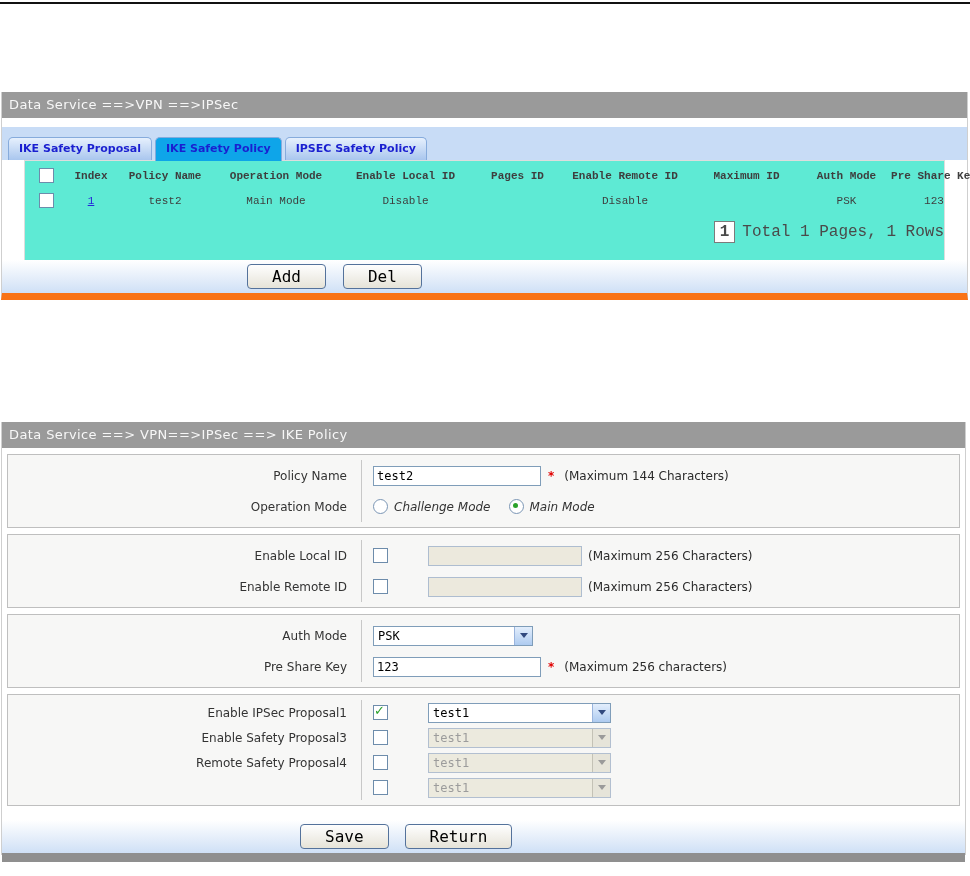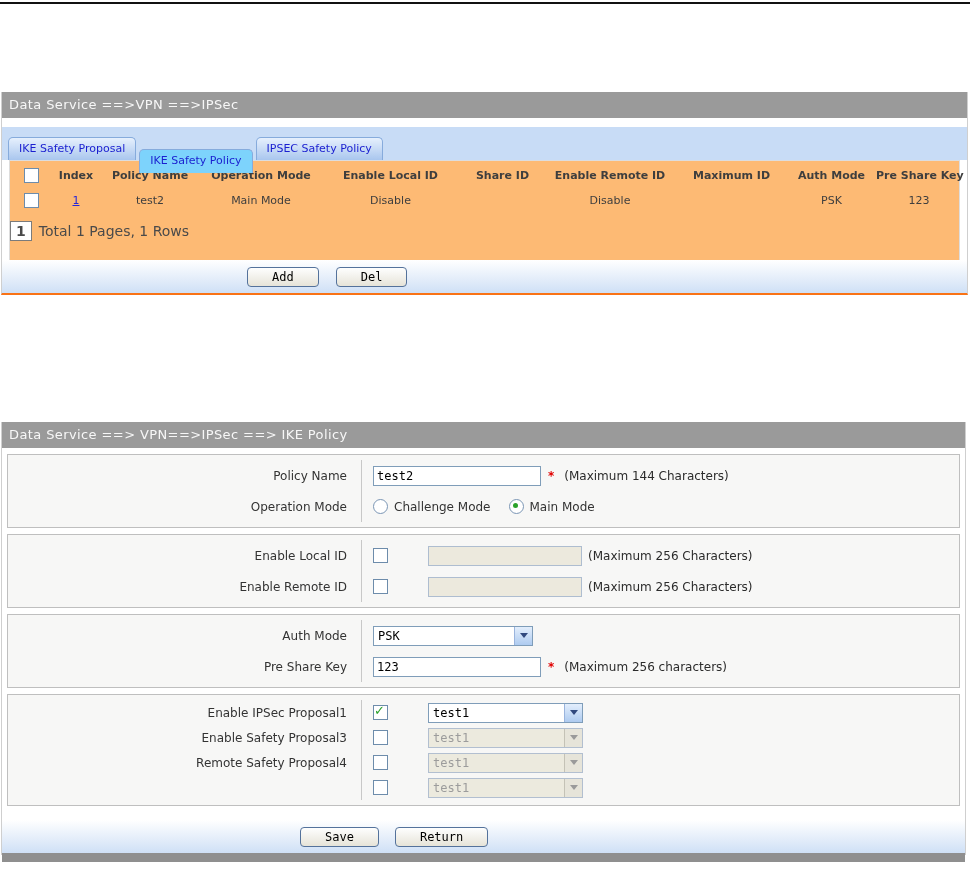--- a/index.html
+++ b/index.html
@@ -3,66 +3,66 @@
 <meta charset="utf-8">
 <style>
   html,body{margin:0;padding:0;background:#ffffff;}
   body{width:970px;height:876px;position:relative;font-family:"DejaVu Sans","Liberation Sans",sans-serif;color:#3e3e3e;overflow:hidden;}
   .topline{position:absolute;top:2px;left:0;width:970px;height:2px;background:#111;}
 
   
   .panel{position:absolute;left:1px;width:965px;border-left:1px solid #cfcfcf;border-right:1px solid #cfcfcf;background:#fff;}
   .panel-header{height:26px;line-height:26px;background:#9a9a9a;color:#f7f7f7;font-size:13px;padding-left:7px;letter-spacing:.4px;}
   .band{height:33px;background:linear-gradient(#ffffff,#cfe0f6);display:flex;align-items:center;}
-  .xpbtn{min-width:66px;padding:2px 24px;text-align:center;font-family:"DejaVu Sans Mono","Liberation Mono",monospace;font-size:12px;color:#000;background:linear-gradient(#fefefe,#e6e3d8);border:1px solid #54729b;border-radius:4px;cursor:pointer;}
+  .xpbtn{min-width:66px;padding:2px 24px;text-align:center;font-family:"DejaVu Sans Mono","Liberation Mono",monospace;font-size:16px;color:#000;background:linear-gradient(#fefefe,#e6e3d8);border:1px solid #54729b;border-radius:4px;cursor:pointer;}
 
   
-  #panel1{top:92px;border-bottom:2px solid #f97316;}
+  #panel1{top:92px;border-bottom:7px solid #f97316;}
   .gap10{height:9px;background:#fff;}
   .tabstrip{height:33px;background:#c8dcf6;display:flex;align-items:flex-end;padding-left:6px;}
-  .tab{margin-right:3px;padding:4px 10px 5px;font-size:11px;font-weight:normal;color:#1a1fd0;border:1px solid #86abdc;border-bottom:none;border-radius:5px 5px 0 0;background:linear-gradient(#e6f0fd,#a9c6ee);cursor:pointer;white-space:nowrap;}
-  .tab.active{background:#7dd3fc;position:relative;top:13px;padding-bottom:6px;}
-  .table-wrap{margin:0 7px;border:1px solid #dddddd;border-bottom:none;background:#fdba74;padding-bottom:4px;min-height:95px;}
+  .tab{margin-right:3px;padding:4px 10px 5px;font-size:11px;font-weight:bold;color:#1a1fd0;border:1px solid #86abdc;border-bottom:none;border-radius:5px 5px 0 0;background:linear-gradient(#e6f0fd,#a9c6ee);cursor:pointer;white-space:nowrap;}
+  .tab.active{background:#0ea5e9;position:relative;top:1px;padding-bottom:6px;}
+  .table-wrap{margin:0 22px;border:1px solid #dddddd;border-bottom:none;background:#5eead4;padding-bottom:4px;min-height:95px;font-family:Liberation Mono, monospace;}
   table.grid{width:100%;border-collapse:collapse;font-size:11px;color:#3e3e3e;table-layout:fixed;}
   table.grid th{font-weight:bold;padding:7px 2px 5px;text-align:center;white-space:nowrap;}
   table.grid td{padding:5px 2px;text-align:center;white-space:nowrap;}
   .cbx{display:inline-block;width:13px;height:13px;background:#fff;border:1px solid #6d8cab;vertical-align:middle;position:relative;cursor:pointer;}
   .cbx .mark{position:absolute;left:0px;top:-3px;font-size:13px;font-weight:bold;color:#2ba22b;display:none;}
   .cbx.checked .mark{display:block;}
   a.idxlink{color:#2626d8;text-decoration:underline;cursor:pointer;}
-  .pagination{text-align:left;padding:8px 0 10px;font-size:14px;color:#4a4a4a;}
+  .pagination{text-align:right;padding:8px 0 10px;font-size:16px;color:#4a4a4a;}
   .pagebox{display:inline-block;border:1px solid #7b7b7b;background:#fff;padding:1px 5px;font-weight:bold;margin-right:7px;}
   #panel1 .band{padding-left:245px;gap:17px;}
 
   
   #panel2{top:422px;height:433px;box-sizing:border-box;}
   .formarea{padding:6px 5px 0 5px;background:#fff;}
   .section{border:1px solid #bfbfbf;background:#f7f7f6;margin-bottom:6px;padding:5px 0;display:flex;}
   .lblcol{width:353px;flex:none;}
   .ctlcol{flex:1;border-left:1px solid #c8c8c8;}
   .lrow{min-height:31px;display:flex;align-items:center;justify-content:flex-end;padding-right:14px;font-size:12px;color:#333;}
   .crow{min-height:31px;display:flex;align-items:center;padding-left:11px;}
   .sec4 .lrow,.sec4 .crow{min-height:25px;}
   input.xpinput{width:160px;height:16px;border:1px solid #7f9db9;font-family:"DejaVu Sans Mono","Liberation Mono",monospace;font-size:12px;padding:1px 3px;background:#fff;color:#000;}
   input.xpinput:disabled,.xpinput.disabled{background:#ece9dd;border:1px solid #aebdd0;}
   .dis-input{width:152px;height:18px;background:#ece9dd;border:1px solid #aebdd0;margin-left:40px;}
   .req{color:#e10000;font-weight:bold;margin:0 4px 0 7px;font-size:12px;}
   .note{font-size:12px;color:#2b2b2b;margin-left:6px;white-space:nowrap;}
   .radio{width:13px;height:13px;border:1px solid #7b96b5;border-radius:50%;background:#fff;position:relative;display:inline-block;vertical-align:middle;cursor:pointer;}
   .radio.sel::after{content:"";position:absolute;left:3px;top:3px;width:5px;height:5px;border-radius:50%;background:#2ba22b;}
-  .radlbl{font-size:12px;color:#333;margin:0 18px 0 6px;}
+  .radlbl{font-size:12px;color:#333;margin:0 18px 0 6px;font-style:italic;}
   .xpsel{width:160px;height:20px;border:1px solid #7f9db9;background:#fff;display:flex;align-items:center;box-sizing:border-box;cursor:pointer;}
   .xpsel .val{flex:1;font-family:"DejaVu Sans Mono","Liberation Mono",monospace;font-size:12px;color:#000;padding-left:4px;overflow:hidden;white-space:nowrap;}
   .xpsel .arrowbox{width:17px;height:100%;background:linear-gradient(#e3eefc,#aecbf0);border-left:1px solid #9ab4dd;display:flex;align-items:center;justify-content:center;}
   .xpsel .tri{width:0;height:0;border-left:4px solid transparent;border-right:4px solid transparent;border-top:5px solid #31497e;}
   .xpsel.disabled{background:#eceade;border-color:#b2bfd0;}
   .xpsel.disabled .val{color:#9c9c9c;}
   .xpsel.disabled .arrowbox{background:#e6e4d9;border-left:1px solid #c4c2b6;}
   .xpsel.disabled .tri{border-top-color:#9a9a9a;}
-  .prop-sel{margin-left:40px;width:155px;}
+  .prop-sel{margin-left:40px;width:183px;}
   #panel2 .band{padding-left:298px;gap:16px;margin-top:14px;}
   .graybar{height:9px;background:#8f8f8f;}
 </style>
 </head>
 <body>
 
 <div class="topline"></div>
 
 <div id="panel1" class="panel">
   <div class="panel-header">Data Service ==&gt;VPN ==&gt;IPSec</div>
@@ -88,21 +88,21 @@
         <col style="width:85px">
           <col style="width:90px">
       </colgroup>
       <tbody>
           <tr>
         <th><span class="cbx"></span></th>
         <th>Index</th>
         <th>Policy Name</th>
         <th>Operation Mode</th>
         <th>Enable Local ID</th>
-        <th>Share ID</th>
+        <th>Pages ID</th>
         <th>Enable Remote ID</th>
         <th>Maximum ID</th>
         <th>Auth Mode</th>
         <th>Pre Share Key</th>
       </tr>
       <tr>
         <td><span class="cbx"></span></td>
         <td><a class="idxlink">1</a></td>
         <td>test2</td>
         <td>Main Mode</td>

